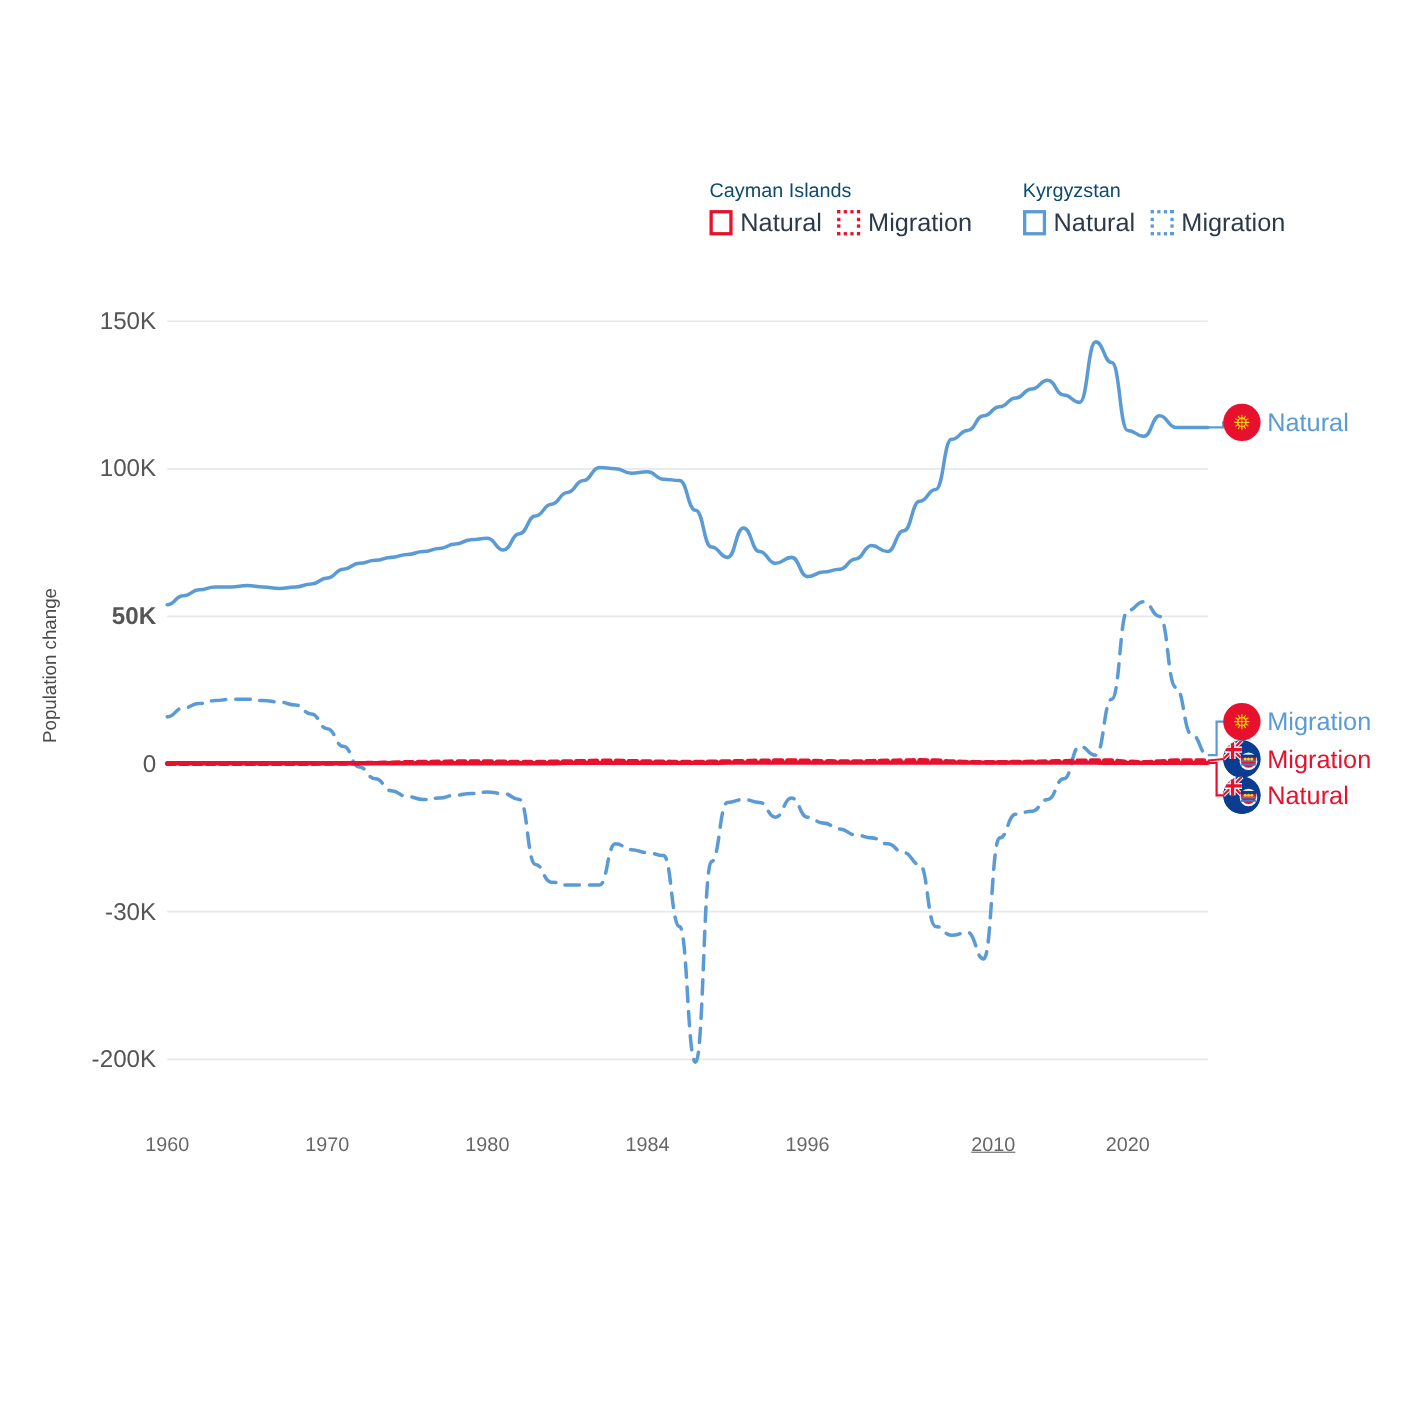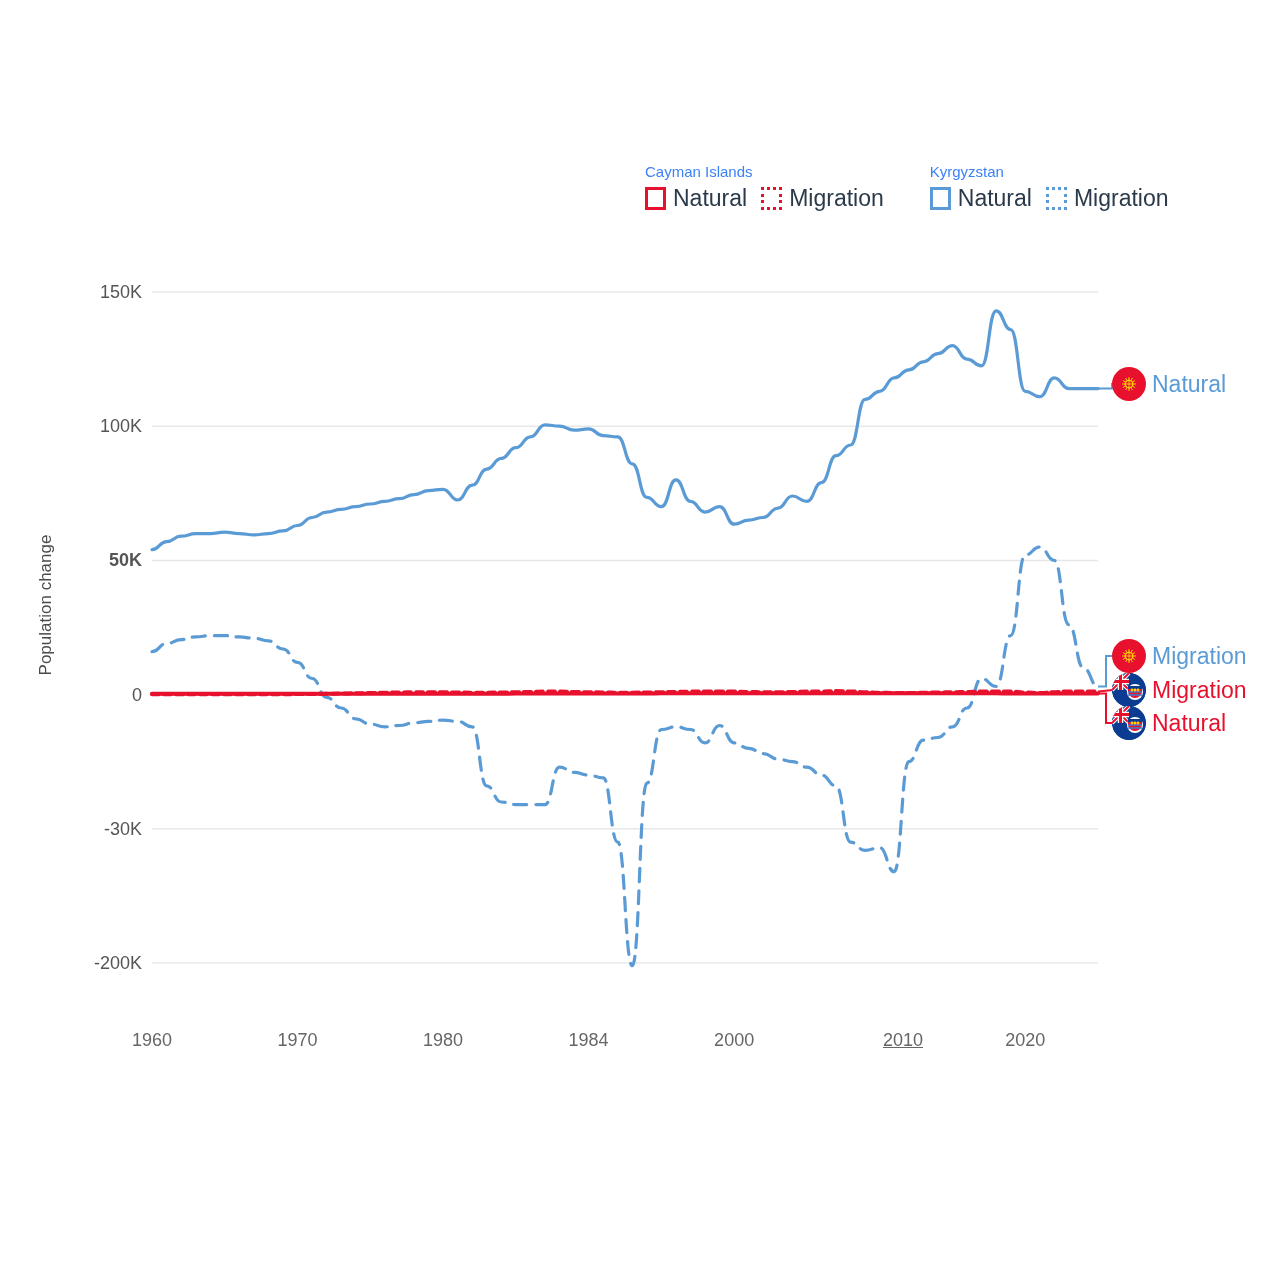--- a/index.html
+++ b/index.html
@@ -15,39 +15,39 @@
   .title{
     position:absolute;left:30px;top:92px;
     font-size:37px;font-weight:bold;
     color:#1d3557;letter-spacing:-0.3px;
     white-space:nowrap;
   }
 
   
   .legend{position:absolute;left:645px;top:163px;display:flex;gap:46px;}
   .legend-group{display:flex;flex-direction:column;gap:4px;}
-  .legend-country{font-size:15px;color:#3b82f6;line-height:1.2;}
+  .legend-country{font-size:18px;color:#0c4a6e;line-height:1.2;}
   .legend-row{display:flex;align-items:center;gap:14px;}
   .legend-item{display:flex;align-items:center;gap:7px;}
   .swatch{width:21px;height:23px;box-sizing:border-box;background:#fff;}
   .sw-red-solid{border:3px solid #e8112d;}
   .sw-red-dot{border:3px dotted #e8112d;}
   .sw-blue-solid{border:3px solid #5b9bd5;}
   .sw-blue-dot{border:3px dotted #5b9bd5;}
   .legend-label{font-size:23px;color:#2b3a4a;}
 
   
   .ylabel{
     position:absolute;left:-64px;top:595px;width:220px;
     transform:rotate(-90deg);
     font-size:17px;color:#4a4a4a;text-align:center;
   }
   .ytick{
     position:absolute;right:0;width:120px;text-align:right;
-    font-size:18px;color:#555;transform:translateY(-50%);
+    font-size:22px;color:#555;transform:translateY(-50%);
   }
   .ytick-wrap{position:absolute;left:0;top:0;width:142px;height:1280px;}
   .xtick{
     position:absolute;top:1030px;
     font-size:18px;color:#666;transform:translateX(-50%);
   }
 
   
   svg.plot{position:absolute;left:0;top:0;width:1280px;height:1280px;}
 
@@ -138,21 +138,21 @@
       <div class="ytick" style="top: 694.6px;">0</div>
       <div class="ytick" style="top: 828.8px;">-30K</div>
       <div class="ytick" style="top: 963px;">-200K</div>
     </div>
 
   <div id="xtick-wrap">
       <div class="xtick" style="left: 152px;">1960</div>
       <div class="xtick" style="left: 297.538px;">1970</div>
       <div class="xtick" style="left: 443.077px;">1980</div>
       <div class="xtick" style="left: 588.615px;">1984</div>
-      <div class="xtick" style="left: 734.154px;">2000</div>
+      <div class="xtick" style="left: 734.154px;">1996</div>
       <div class="xtick" style="left: 903px; text-decoration: underline;">2010</div>
       <div class="xtick" style="left: 1025.23px;">2020</div>
     </div>
 
   <div id="endlabel-wrap">
       <div class="endlabel" style="left: 1112px; top: 367px;">
         <span class="flag flag-kg">
           <svg class="sun" viewBox="0 0 24 24">
             <g stroke="#ffd800" stroke-width="1.6">
               <line x1="18.0" y1="12.0" x2="23.0" y2="12.0"></line>

